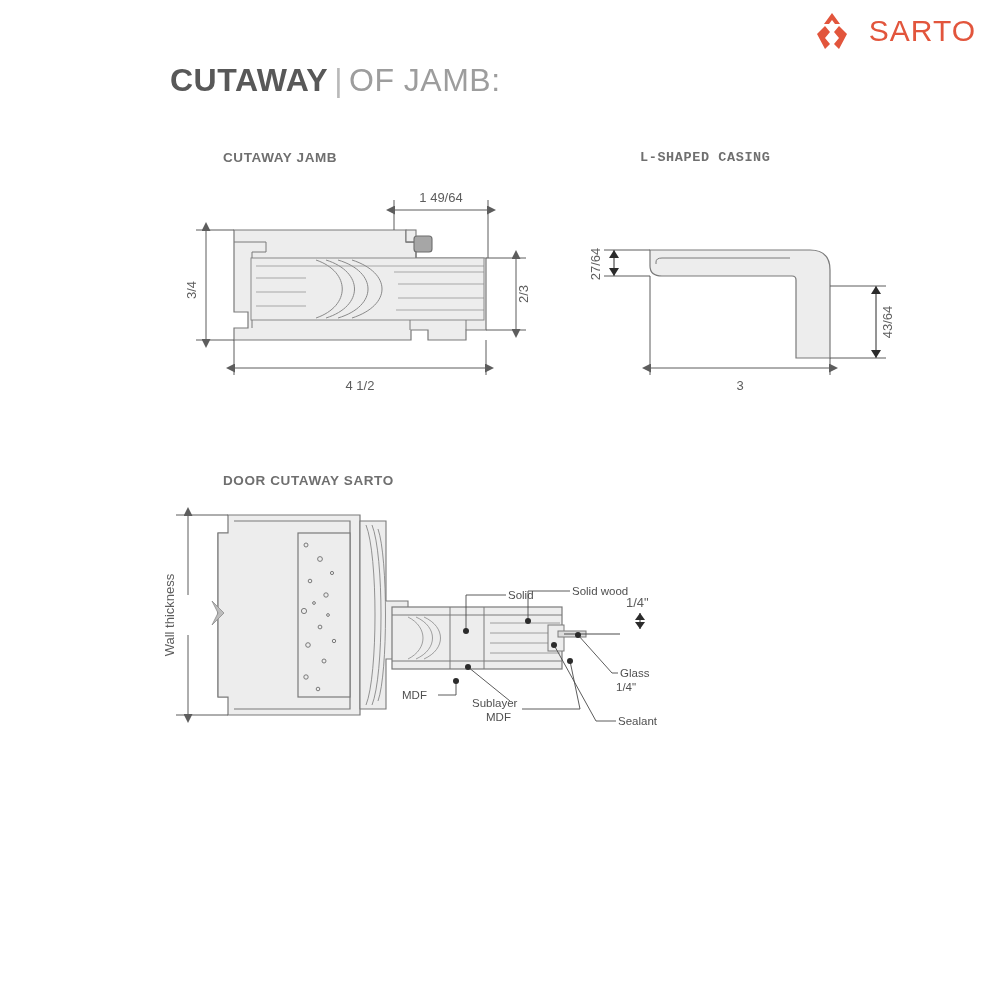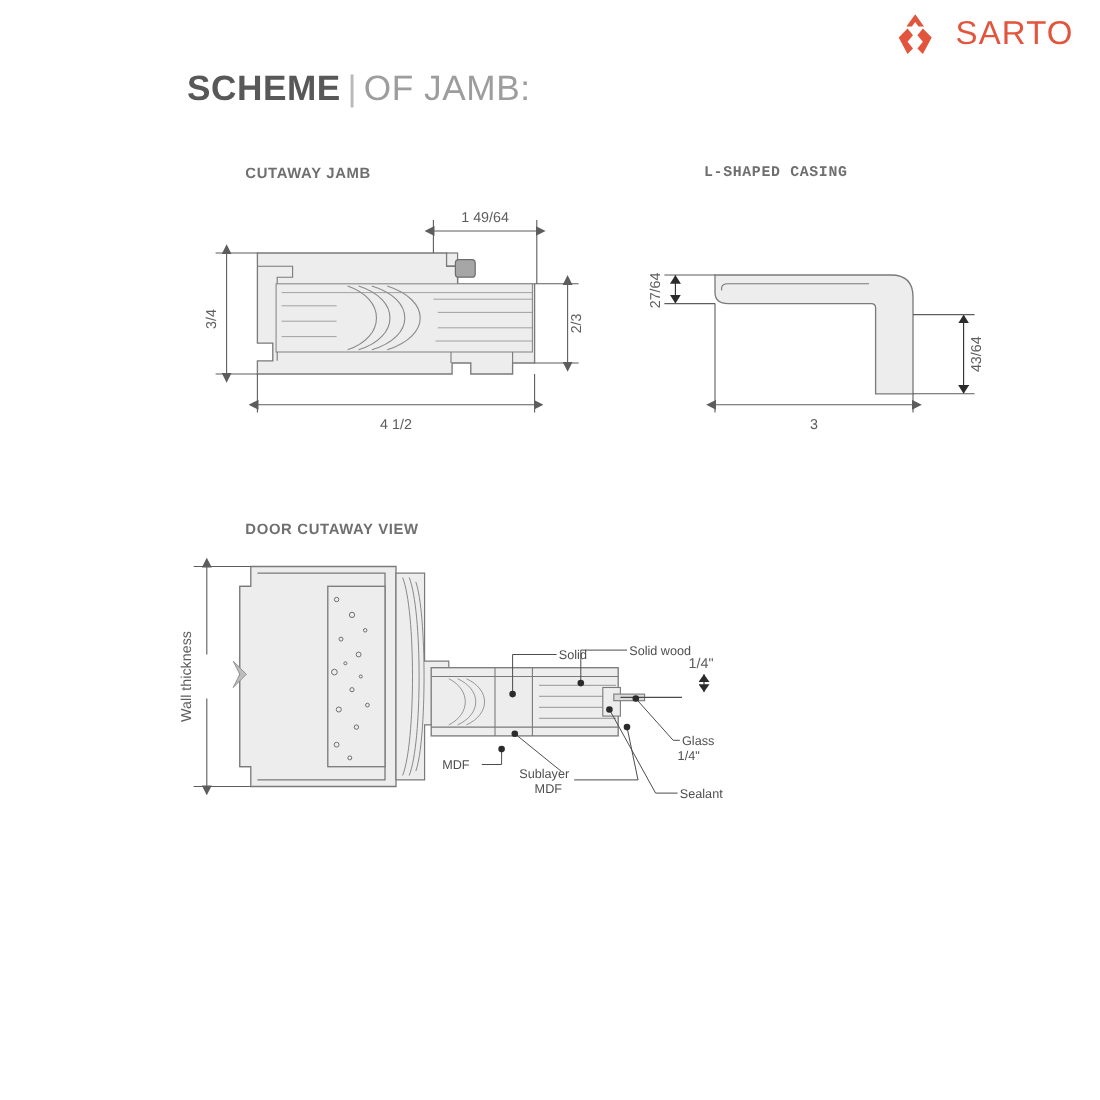--- a/index.html
+++ b/index.html
@@ -94,26 +94,26 @@
 <div class="brand">
   <svg class="brand-mark" viewBox="0 0 34 38">
     <path d="M17 1 L25 12 L20 12 L17 8 L14 12 L9 12 Z" fill="#e2553c"></path>
     <path d="M2 22 L10 14 L15 20 L10 26 L15 32 L10 37 Z" fill="#e2553c"></path>
     <path d="M32 22 L24 14 L19 20 L24 26 L19 32 L24 37 Z" fill="#e2553c"></path>
   </svg>
   <span class="brand-name">SARTO</span>
 </div>
 
 <div class="page-title">
-  <span class="strong">SCHEME</span><span class="divider">|</span><span class="light">OF JAMB:</span>
+  <span class="strong">CUTAWAY</span><span class="divider">|</span><span class="light">OF JAMB:</span>
 </div>
 
 <div class="section-heading" id="h-jamb">CUTAWAY  JAMB</div>
 <div class="section-heading" id="h-casing">L-SHAPED CASING</div>
-<div class="section-heading" id="h-cut">DOOR CUTAWAY VIEW</div>
+<div class="section-heading" id="h-cut">DOOR CUTAWAY SARTO</div>
 
 <div class="figure" id="fig-jamb">
 <svg width="400" height="220" viewBox="0 0 400 220">
   <defs>
     <marker id="arrL" markerWidth="9" markerHeight="9" refX="8" refY="4.5" orient="auto">
       <path d="M9,0 L0,4.5 L9,9 Z" fill="#5d5d5d"></path>
     </marker>
     <marker id="arrR" markerWidth="9" markerHeight="9" refX="1" refY="4.5" orient="auto">
       <path d="M0,0 L9,4.5 L0,9 Z" fill="#5d5d5d"></path>
     </marker>

